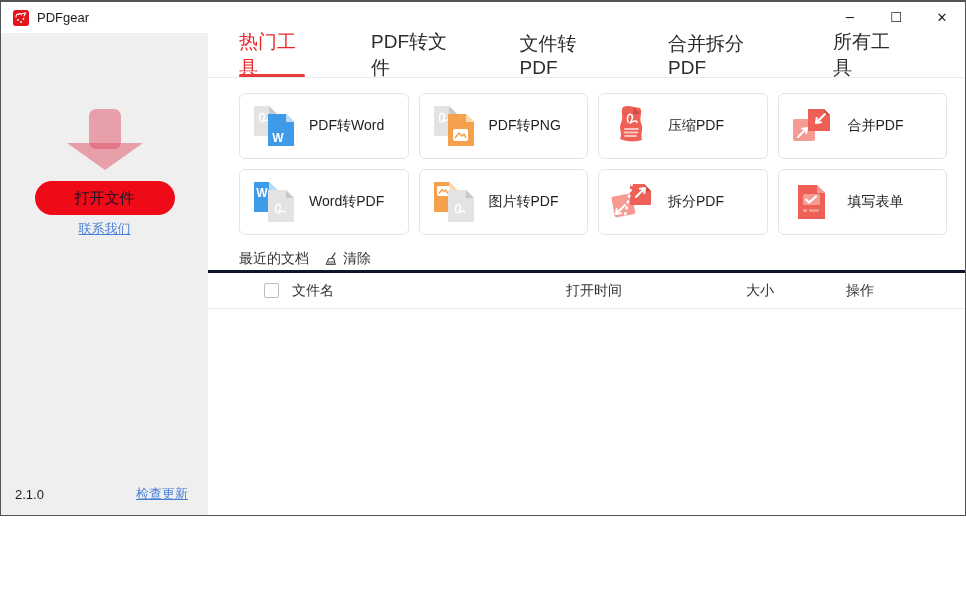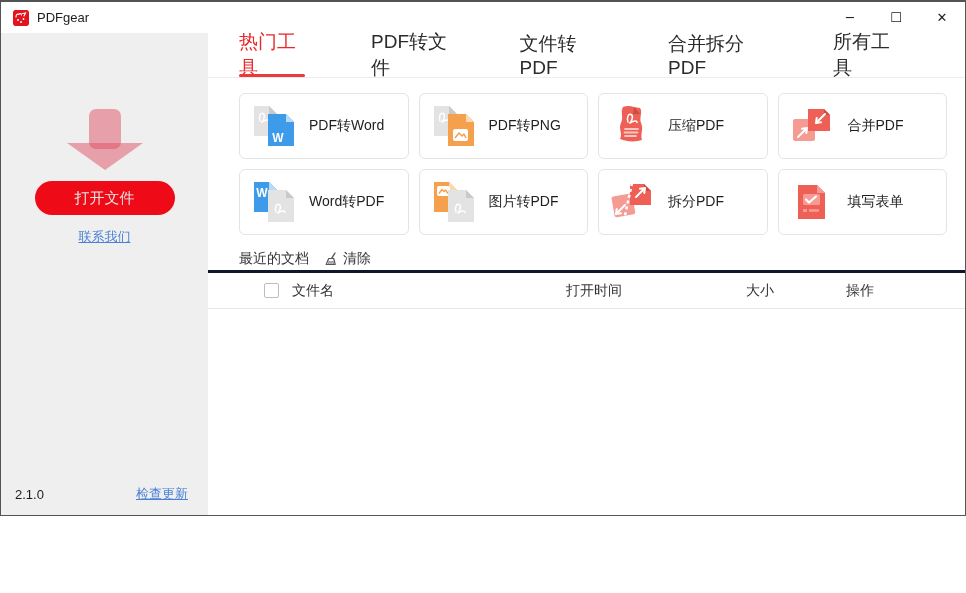--- a/index.html
+++ b/index.html
@@ -17,23 +17,23 @@
              font-size:13px; color:#222; cursor:default; font-family:"DejaVu Sans",sans-serif; }
 
   
   .content { flex:1; display:flex; min-height:0; }
   .sidebar { width:207px; flex:0 0 207px; background:#efefef; display:flex; flex-direction:column; align-items:center; position:relative; }
   .main { flex:1; background:#fff; min-width:0; }
 
   
   .arrow-graphic { margin-top:76px; }
   .open-btn { margin-top:10px; width:140px; height:34px; border:none; border-radius:17px;
-              background:#ee0a17; color:#e5e5e5; font-size:15px; cursor:pointer;
+              background:#ee0a17; color:#0f172a; font-size:15px; cursor:pointer;
               font-family:"Liberation Sans","DejaVu Sans",sans-serif; }
-  .contact-link { margin-top:13px; font-size:13px; color:#4a80d6; text-decoration:underline; cursor:pointer; }
+  .contact-link { margin-top:5px; font-size:13px; color:#4a80d6; text-decoration:underline; cursor:pointer; }
   .sidebar-footer { position:absolute; bottom:12px; left:0; width:100%; display:flex;
                     justify-content:space-between; padding:0 20px 0 14px; align-items:center; }
   .version { font-size:13px; color:#1d1d1d; }
   .update-link { font-size:13px; color:#4a80d6; text-decoration:underline; cursor:pointer; }
 
   
   .tabs-row { height:45px; display:flex; align-items:stretch; padding-left:31px; border-bottom:1px solid #ececec; }
   .tab { position:relative; display:flex; align-items:center; margin-right:66px; font-size:19px; color:#2b2b2b; cursor:pointer; }
   .tab.active { color:#e8282b; }
   .tab.active::after { content:""; position:absolute; left:0; right:0; bottom:0; height:3px; background:#ea3b3b; border-radius:2px; }

